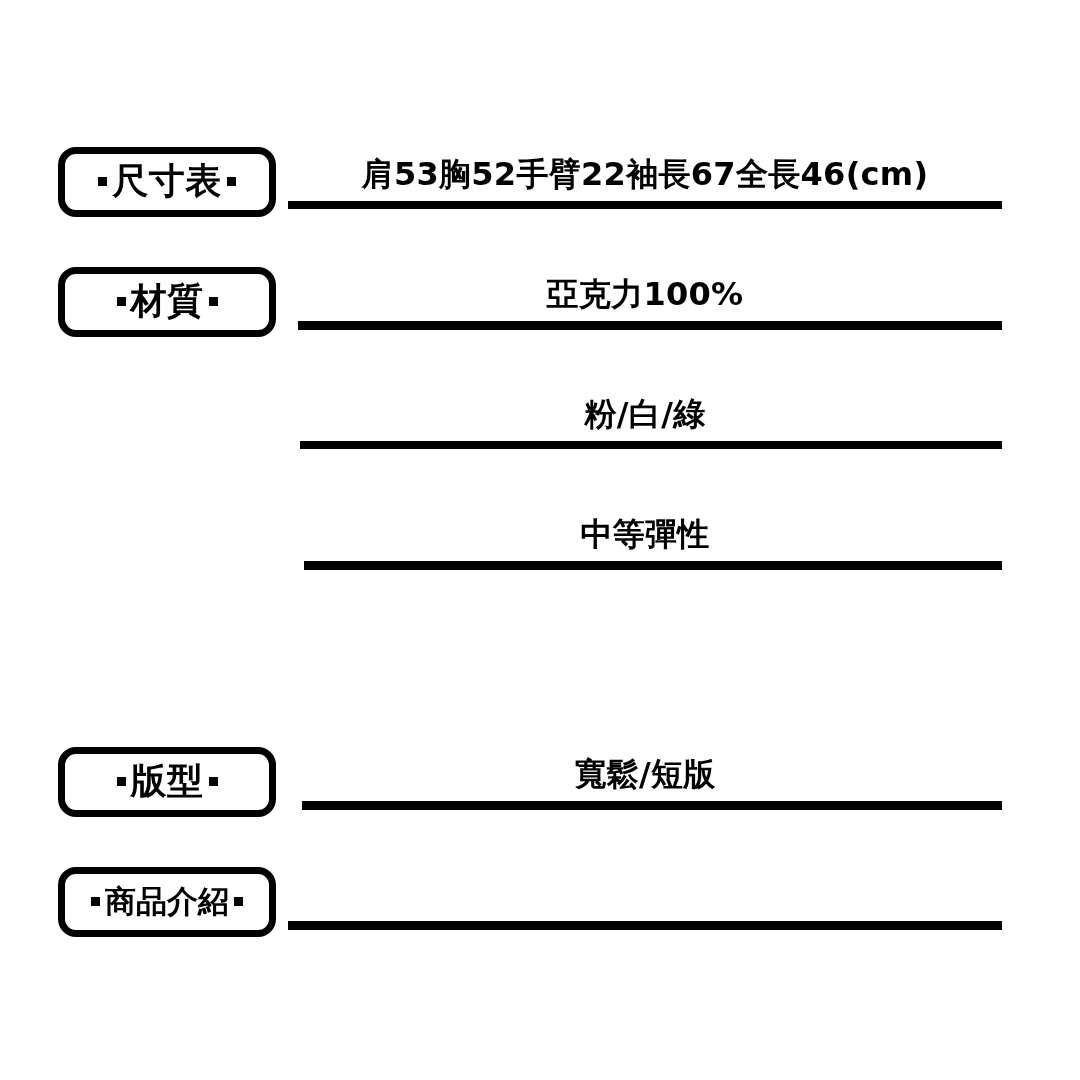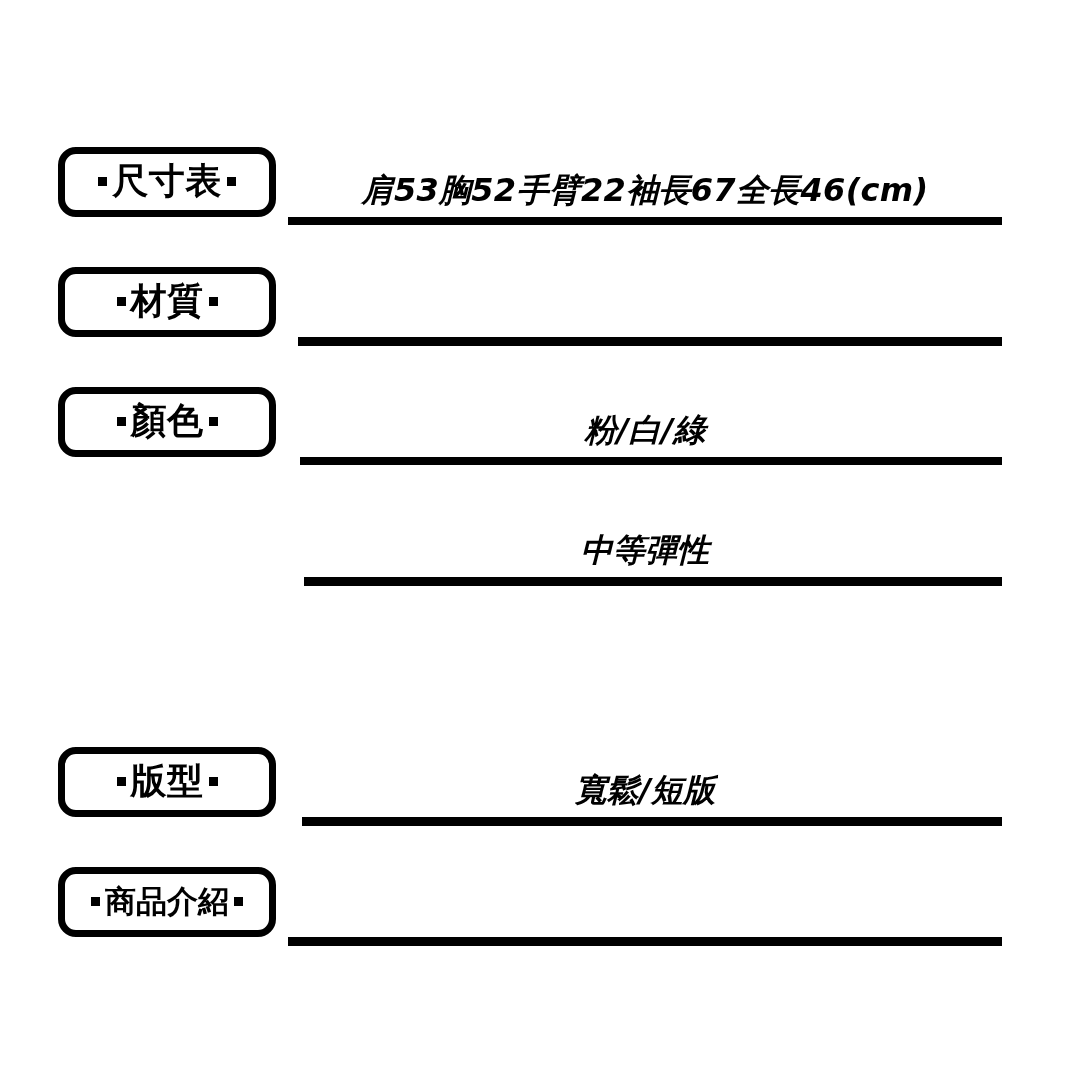--- a/index.html
+++ b/index.html
@@ -72,24 +72,23 @@
     background: #000000;
     flex: 0 0 auto;
   }
   .bullet.left  { margin-right: 5px; }
   .bullet.right { margin-left: 5px; }
 
   
   .value-area {
     position: absolute;
     left: 288px;
-    top: 16px;
+    top: 0;
     width: 714px;
     height: 120px;
-    font-style: italic;
   }
   .value-text {
     position: absolute;
     left: 0;
     top: 0;
     width: 714px;
     height: 58px;
     line-height: 58px;
     text-align: center;
     font-weight: 700;
@@ -136,32 +135,26 @@
 
   <div class="spec-row r2">
     <div class="label-chip">
       <span class="chip-text">
         <i class="bullet left"></i>
         <span>材質</span>
         <i class="bullet right"></i>
       </span>
     </div>
     <div class="value-area">
+      <div class="value-text">亞克力100%</div>
       <div class="rule"></div>
     </div>
   </div>
 
   <div class="spec-row r3">
-    <div class="label-chip">
-      <span class="chip-text">
-        <i class="bullet left"></i>
-        <span>顏色</span>
-        <i class="bullet right"></i>
-      </span>
-    </div>
     <div class="value-area">
       <div class="value-text">粉/白/綠</div>
       <div class="rule"></div>
     </div>
   </div>
 
   <div class="spec-row r4">
     <div class="value-area">
       <div class="value-text">中等彈性</div>
       <div class="rule"></div>

